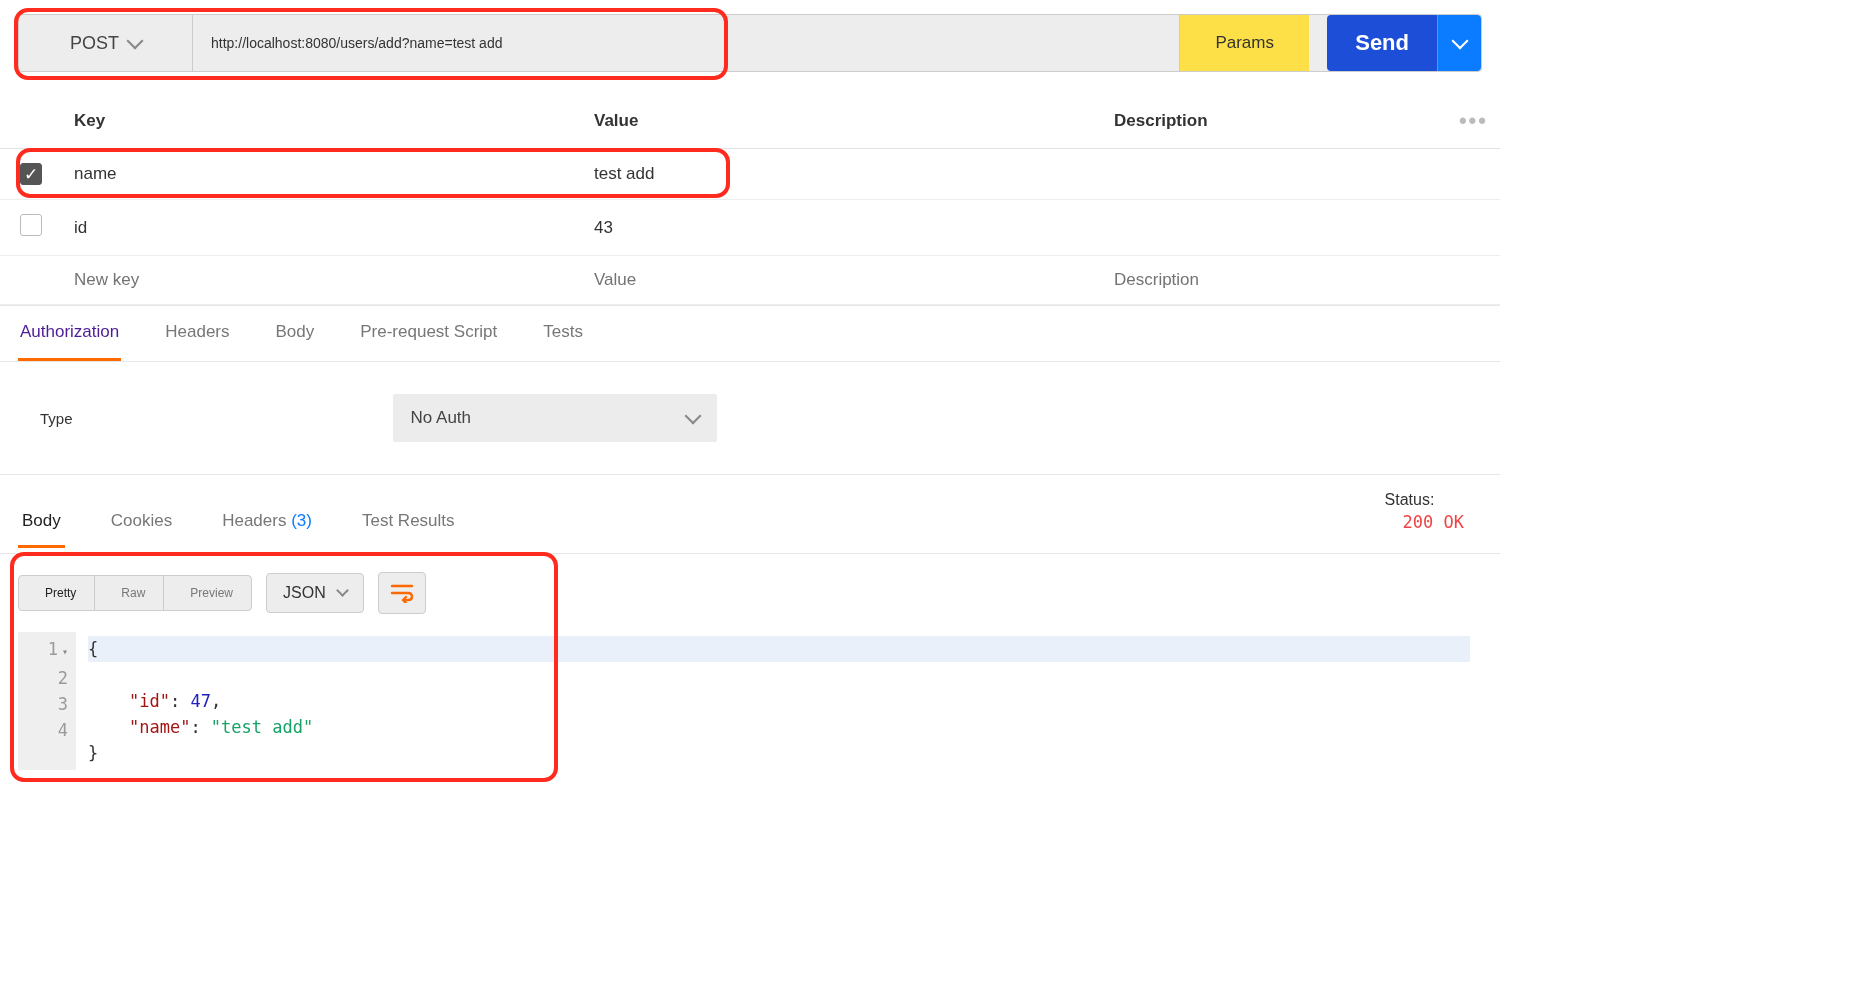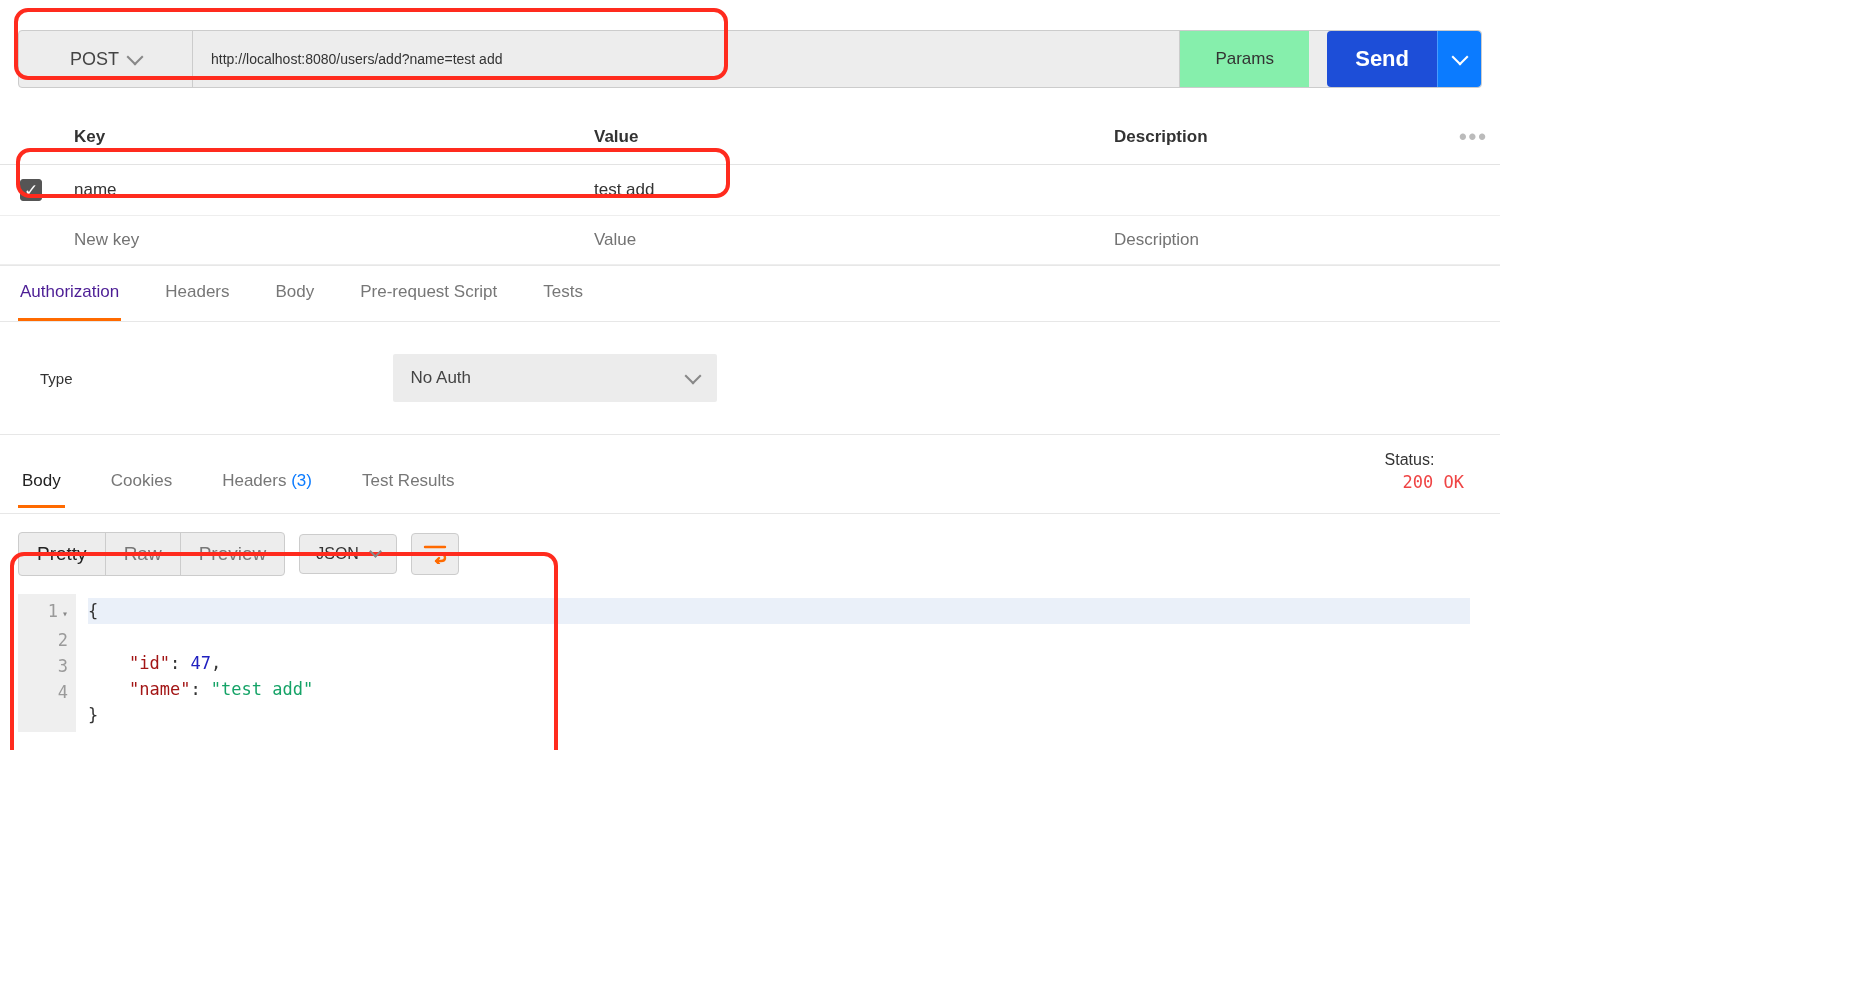--- a/index.html
+++ b/index.html
@@ -3,21 +3,21 @@
 <meta charset="utf-8">
 <style>
   * { box-sizing: border-box; margin: 0; padding: 0; }
   body {
     font-family: -apple-system, BlinkMacSystemFont, "Helvetica Neue", Arial, sans-serif;
     font-size: 14px;
     color: #333;
     background: #fff;
     width: 1854px;
   }
-  .wrap { width: 1500px; padding-top: 30px; position: relative; }
+  .wrap { width: 1500px; padding-top: 14px; position: relative; }
 
   
   .req-bar {
     display: flex;
     height: 58px;
     background: #ededed;
     border: 1px solid #ccc;
     border-radius: 4px;
     margin: 0 18px 22px 18px;
     align-items: stretch;
@@ -34,21 +34,21 @@
   .url-input {
     flex: 1;
     border: none; background: transparent;
     padding: 0 18px;
     font-size: 14px;
     color: #333;
     outline: none;
   }
   .params-btn {
     width: 130px;
-    background: #86efac;
+    background: #fde047;
     border-left: 1px solid #ccc;
     display: flex; align-items: center; justify-content: center;
     font-size: 17px;
     cursor: pointer;
   }
   .send-group {
     display: flex; align-items: stretch; margin-left: 18px;
   }
   .send-btn {
     background: #1d4ed8;
@@ -176,23 +176,24 @@
   }
   .seg-group {
     display: flex;
     background: #ededed;
     border: 1px solid #ccc;
     border-radius: 4px;
     overflow: hidden;
   }
   .seg {
     padding: 10px 18px;
-    font-size: 19px; color: #777;
+    font-size: 12px; color: #777;
     cursor: pointer;
     border-right: 1px solid #ccc;
+    margin-left: 8px;
   }
   .seg:last-child { border-right: none; }
   .seg.active { color: #222; }
   .fmt-select {
     display: flex; align-items: center; gap: 12px;
     background: #ededed; border: 1px solid #ccc; border-radius: 4px;
     padding: 10px 16px;
     font-size: 16px; color: #333;
     cursor: pointer;
   }
@@ -270,20 +271,27 @@
       </tr>
     </thead>
     <tbody>
       <tr>
         <td class="chk-col"><span class="chk checked">✓</span></td>
         <td>name</td>
         <td>test add</td>
         <td></td>
         <td></td>
       </tr>
+      <tr>
+        <td class="chk-col"><span class="chk"></span></td>
+        <td>id</td>
+        <td>43</td>
+        <td></td>
+        <td></td>
+      </tr>
       <tr class="placeholder">
         <td class="chk-col"></td>
         <td>New key</td>
         <td>Value</td>
         <td>Description</td>
         <td></td>
       </tr>
     </tbody>
   </table>
 

